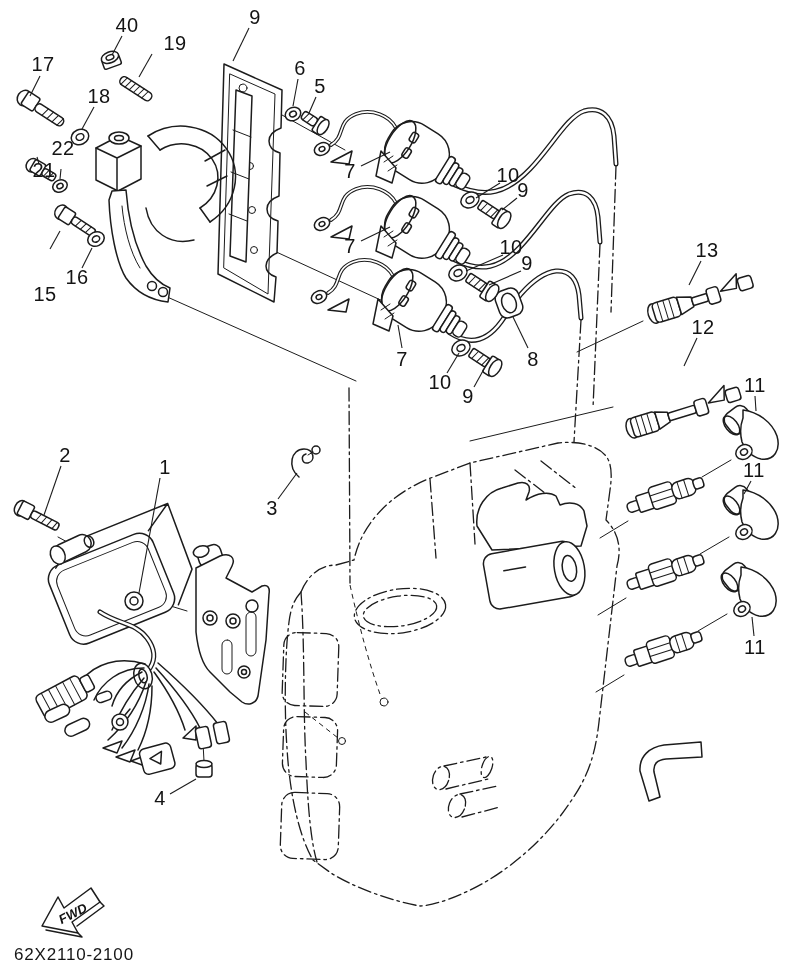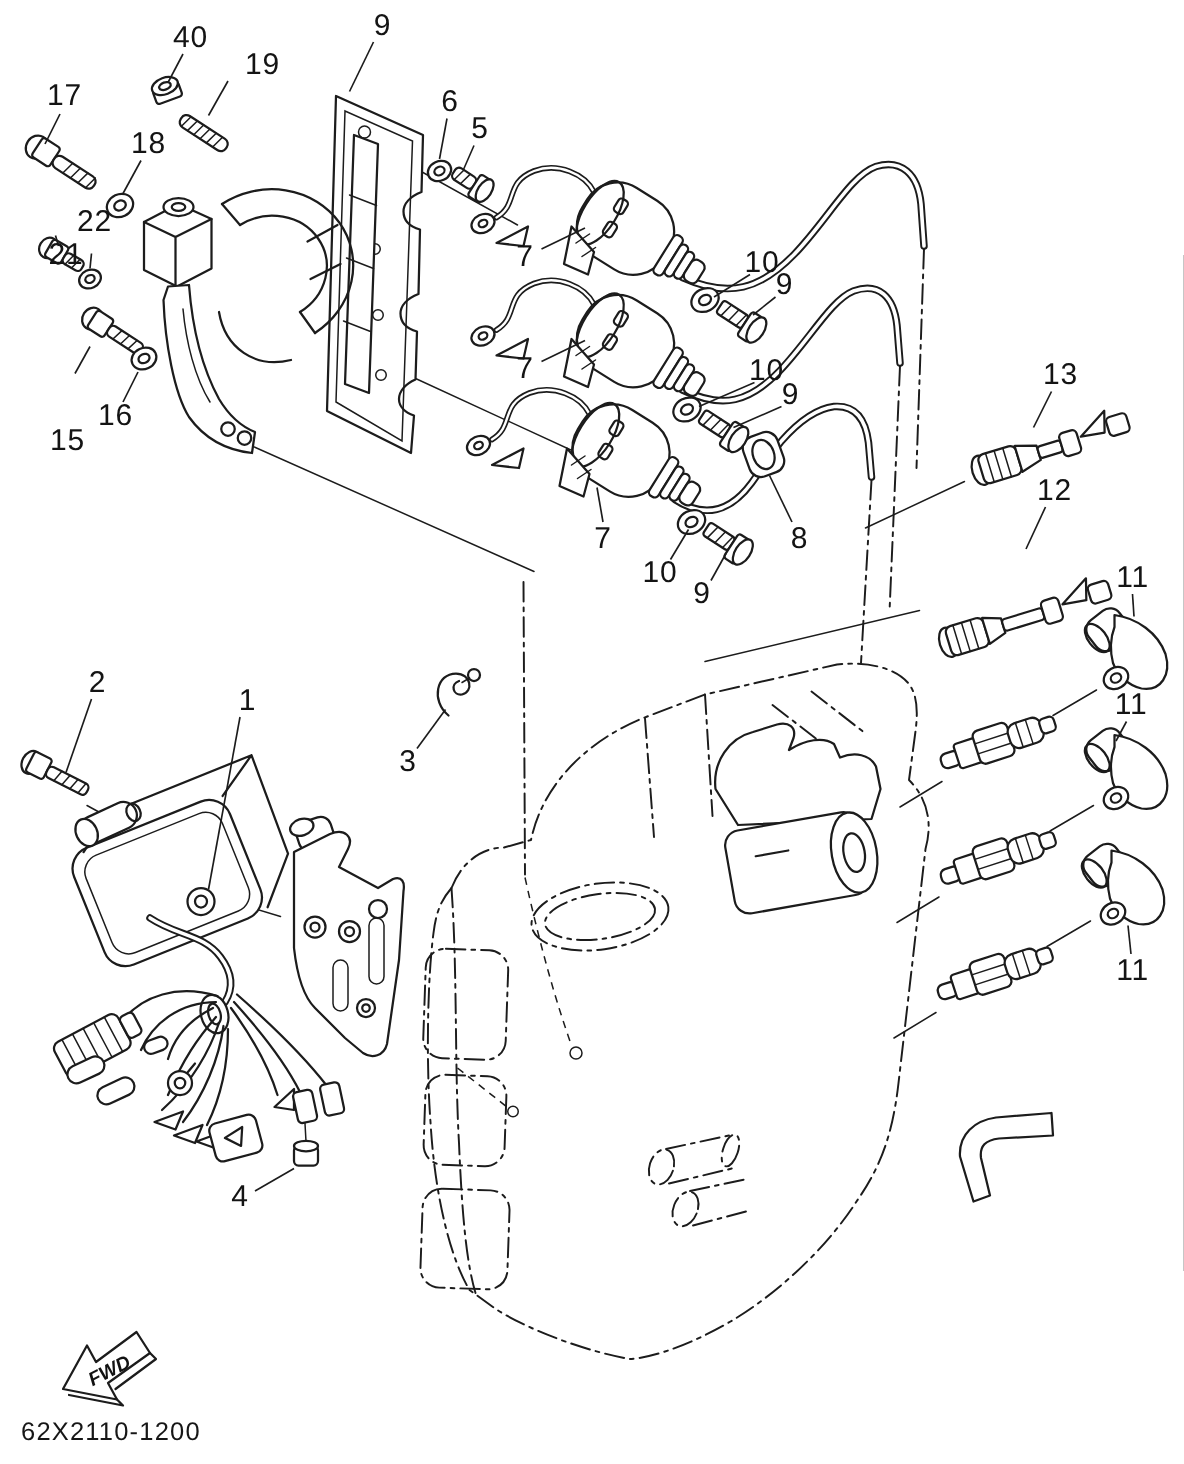--- a/index.html
+++ b/index.html
@@ -480,15 +480,15 @@
       <div class="callout" style="left: 703px; top: 327px;">12</div>
       <div class="callout" style="left: 755px; top: 385px;">11</div>
       <div class="callout" style="left: 754px; top: 470px;">11</div>
       <div class="callout" style="left: 755px; top: 647px;">11</div>
       <div class="callout" style="left: 165px; top: 467px;">1</div>
       <div class="callout" style="left: 65px; top: 455px;">2</div>
       <div class="callout" style="left: 272px; top: 508px;">3</div>
       <div class="callout" style="left: 160px; top: 798px;">4</div>
     </div>
 
-<div class="code">62X2110-1200</div>
+<div class="code">62X2110-2100</div>
 
 </div>
 
 </body></html>

